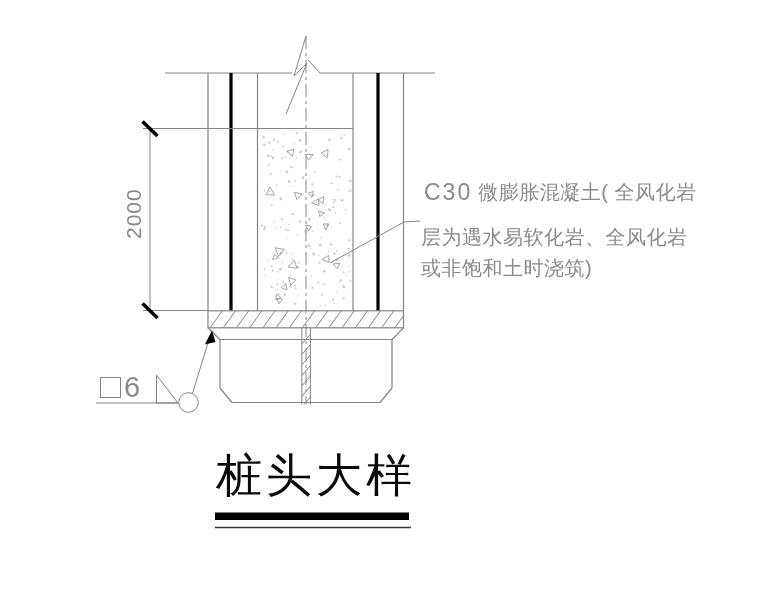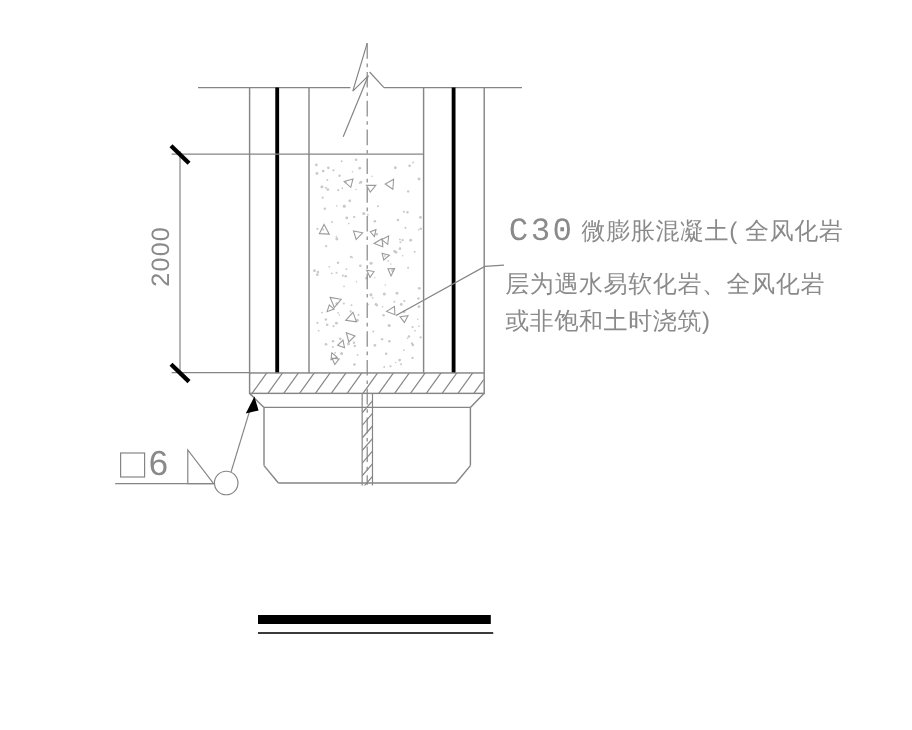--- a/index.html
+++ b/index.html
@@ -11,21 +11,21 @@
   .thick{stroke:var(--ink);stroke-width:3.2;fill:none;}
   .tick{stroke:var(--ink);stroke-width:3.6;fill:none;}
   .cl{stroke:var(--line-gray);stroke-width:1;fill:none;stroke-dasharray:13 4 3 4;}
   .hatchline{stroke:var(--line-gray);stroke-width:1;}
   .tri{stroke:#9a9a9a;stroke-width:0.9;fill:none;}
   .dot{fill:var(--stipple);}
   .arrow{fill:var(--ink);stroke:none;}
   .txt{position:absolute;color:var(--text-gray);white-space:nowrap;
        font-family:"Liberation Sans",sans-serif;line-height:1.15;}
   .anno{font-size:20px;letter-spacing:0.5px;}
-  .anno .code{font-size:27px;letter-spacing:2px;vertical-align:-1px;font-family:Liberation Mono, monospace;}
+  .anno .code{font-size:23px;letter-spacing:2px;vertical-align:-1px;}
   .weldnum{font-size:29px;}
   .dimtext{font-size:21px;letter-spacing:1px;fill:var(--text-gray);
        font-family:"Liberation Sans",sans-serif;}
   .title{position:absolute;color:#0a0a0a;font-size:46px;letter-spacing:4px;
        font-family:"Liberation Serif",serif;white-space:nowrap;line-height:1.1;}
 </style>
 </head>
 <body>
 
 <div class="canvas">
@@ -292,13 +292,14 @@
     <rect x="215" y="512.5" width="194" height="7.5" fill="var(--ink)"></rect>
     <line x1="215" y1="527.5" x2="411" y2="527.5" stroke="#3a3a3a" stroke-width="1.6"></line>
   </svg>
 
   <div class="txt anno" style="left:424px;top:179px;"><span class="code">C30</span><span> 微膨胀混凝土( 全风化岩</span></div>
   <div class="txt anno" style="left:421px;top:226px;">层为遇水易软化岩、全风化岩</div>
   <div class="txt anno" style="left:421px;top:257px;">或非饱和土时浇筑)</div>
 
   <div class="txt weldnum" style="left:124px;top:371px;">6</div>
 
+  <div class="title" style="left:216px;top:451px;">桩头大样</div>
 </div>
 
 </body></html>

